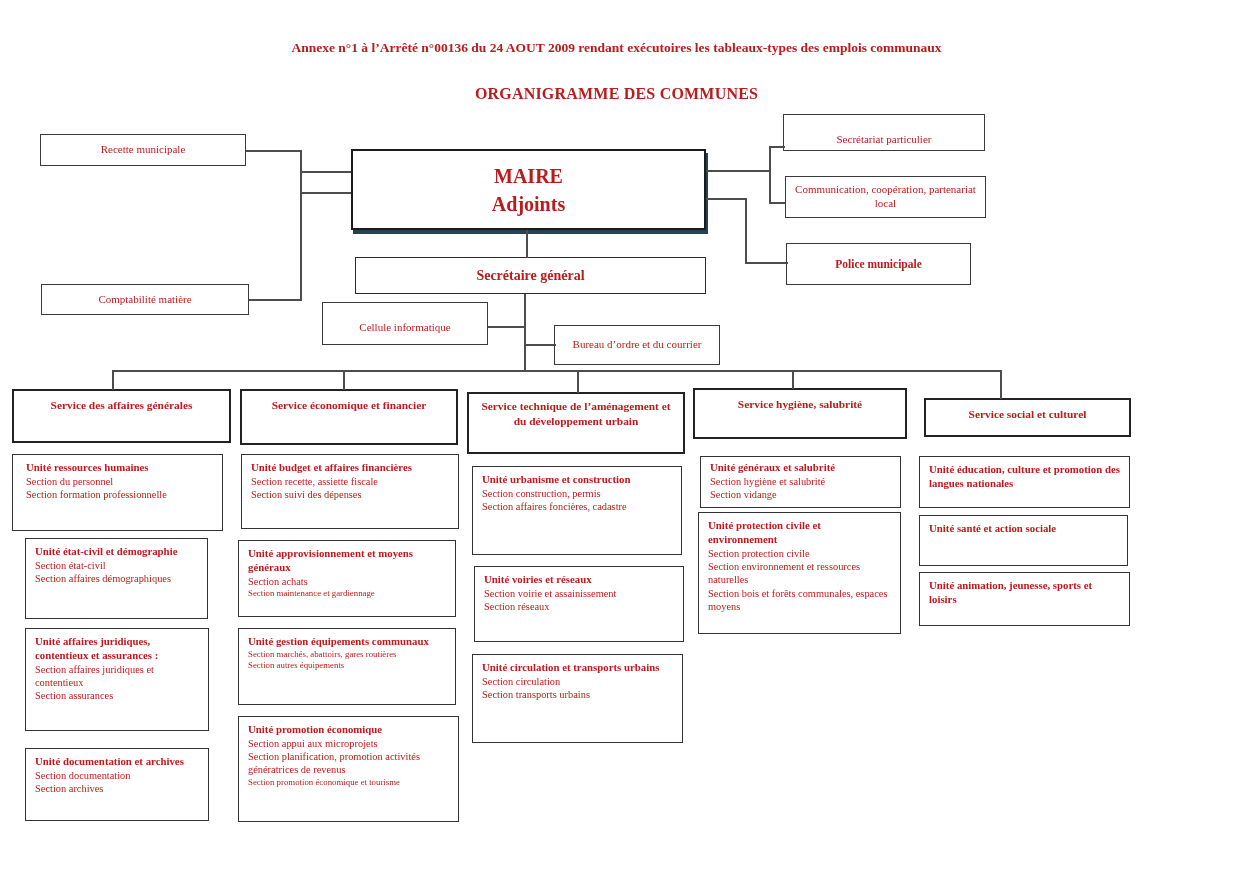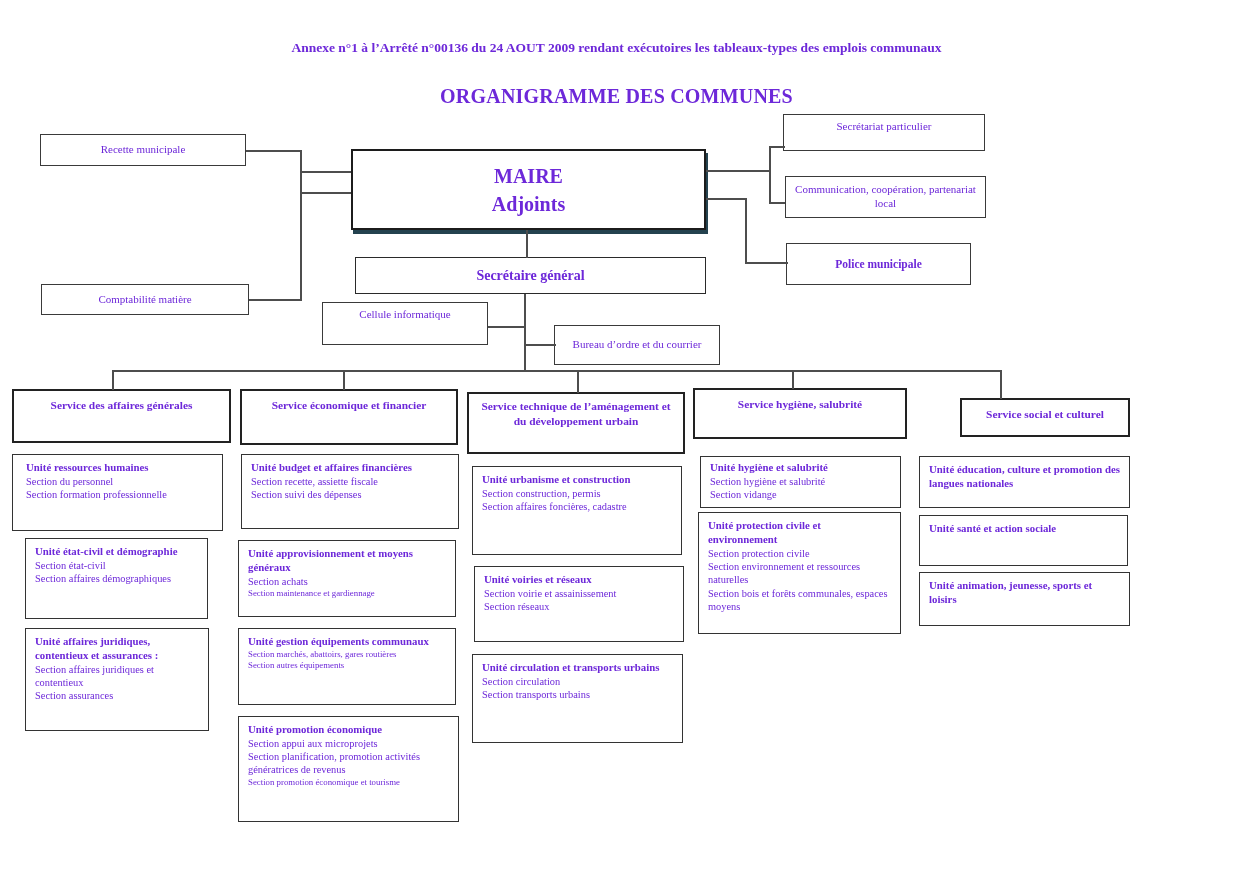--- a/index.html
+++ b/index.html
@@ -1,27 +1,27 @@
 <!DOCTYPE html>
 <html><head>
 <meta charset="utf-8">
 <style>
   html,body{margin:0;padding:0;background:#fff;}
   #canvas{
     position:relative;width:1233px;height:872px;background:#ffffff;
-    font-family:"Liberation Serif","DejaVu Serif",serif;color:#6d28d9;overflow:hidden;
+    font-family:"Liberation Serif","DejaVu Serif",serif;color:#b91c1c;overflow:hidden;
   }
   .doc-title{position:absolute;left:0;top:40px;width:100%;text-align:center;
     font-size:13.5px;font-weight:bold;}
   .doc-subtitle{position:absolute;left:0;top:85px;width:100%;text-align:center;
-    font-size:20px;font-weight:bold;letter-spacing:.2px;}
+    font-size:16px;font-weight:bold;letter-spacing:.2px;}
   .node{position:absolute;border:1.6px solid #3a3a3a;background:#fff;
     display:flex;align-items:center;justify-content:center;text-align:center;
     font-size:11px;line-height:1.25;box-sizing:border-box;padding:2px 6px;}
-  .node.top-align{align-items:flex-start;padding-top:5px;}
+  .node.top-align{align-items:flex-start;padding-top:18px;}
   .node.bold{font-weight:bold;font-size:11.5px;}
   .maire{border:2px solid #1c1c1c;box-shadow:2px 4px 0 #24424f;
     font-weight:bold;font-size:20px;line-height:1.4;}
   .sg{border:1.8px solid #2a2a2a;font-weight:bold;font-size:14px;}
   .svc{position:absolute;border:2px solid #222;background:#fff;box-sizing:border-box;
     font-weight:bold;font-size:11.4px;text-align:center;padding:7px 8px 0 8px;line-height:1.3;}
   .unit{position:absolute;border:1.5px solid #333;background:#fff;box-sizing:border-box;
     padding:6px 9px;font-size:10.5px;line-height:1.28;text-align:left;}
   .u-title{font-weight:bold;font-size:10.8px;}
   .u-sec{font-size:10.4px;}
@@ -70,36 +70,41 @@
   </div>
 
   <div class="node top-align" style="left:322px;top:302px;width:166px;height:43px;">
     <span>Cellule informatique</span>
   </div>
 
   <div class="svc" style="left:12px;top:389px;width:219px;height:54px;">Service des affaires générales</div>
   <div class="svc" style="left:240px;top:389px;width:218px;height:56px;">Service économique et financier</div>
   <div class="svc" style="left:467px;top:392px;width:218px;height:62px;padding-top:5px;">Service technique de l’aménagement et du développement urbain</div>
   <div class="svc" style="left:693px;top:388px;width:214px;height:51px;">Service hygiène, salubrité</div>
-  <div class="svc" style="left:924px;top:398px;width:170px;height:39px;margin-left:36px;">Service social et culturel</div>
+  <div class="svc" style="left:924px;top:398px;width:207px;height:39px;">Service social et culturel</div>
 
   <div class="unit" style="left:12px;top:454px;width:211px;height:77px;padding-left:13px;">
     <div class="u-title">Unité ressources humaines</div>
     <div class="u-sec">Section du personnel</div>
     <div class="u-sec">Section formation professionnelle</div>
   </div>
   <div class="unit" style="left:25px;top:538px;width:183px;height:81px;">
     <div class="u-title">Unité état-civil et démographie</div>
     <div class="u-sec">Section état-civil</div>
     <div class="u-sec">Section affaires démographiques</div>
   </div>
   <div class="unit" style="left:25px;top:628px;width:184px;height:103px;">
     <div class="u-title">Unité affaires juridiques, contentieux et assurances :</div>
     <div class="u-sec">Section affaires juridiques et contentieux</div>
     <div class="u-sec">Section assurances</div>
+  </div>
+  <div class="unit" style="left:25px;top:748px;width:184px;height:73px;">
+    <div class="u-title">Unité documentation et archives</div>
+    <div class="u-sec">Section documentation</div>
+    <div class="u-sec">Section archives</div>
   </div>
 
   <div class="unit" style="left:241px;top:454px;width:218px;height:75px;">
     <div class="u-title">Unité budget et affaires financières</div>
     <div class="u-sec">Section recette, assiette fiscale</div>
     <div class="u-sec">Section suivi des dépenses</div>
   </div>
   <div class="unit" style="left:238px;top:540px;width:218px;height:77px;">
     <div class="u-title">Unité approvisionnement et moyens généraux</div>
     <div class="u-sec">Section achats</div>
@@ -127,21 +132,21 @@
     <div class="u-sec">Section circulation</div>
     <div class="u-sec">Section transports urbains</div>
   </div>
   <div class="unit" style="left:474px;top:566px;width:210px;height:76px;">
     <div class="u-title">Unité voiries et réseaux</div>
     <div class="u-sec">Section voirie et assainissement</div>
     <div class="u-sec">Section réseaux</div>
   </div>
 
   <div class="unit" style="left:700px;top:456px;width:201px;height:52px;padding-top:4px;">
-    <div class="u-title">Unité hygiène et salubrité</div>
+    <div class="u-title">Unité généraux et salubrité</div>
     <div class="u-sec">Section hygiène et salubrité</div>
     <div class="u-sec">Section vidange</div>
   </div>
   <div class="unit" style="left:698px;top:512px;width:203px;height:122px;">
     <div class="u-title">Unité protection civile et environnement</div>
     <div class="u-sec">Section protection civile</div>
     <div class="u-sec">Section environnement et ressources naturelles</div>
     <div class="u-sec">Section bois et forêts communales, espaces moyens</div>
   </div>
 

